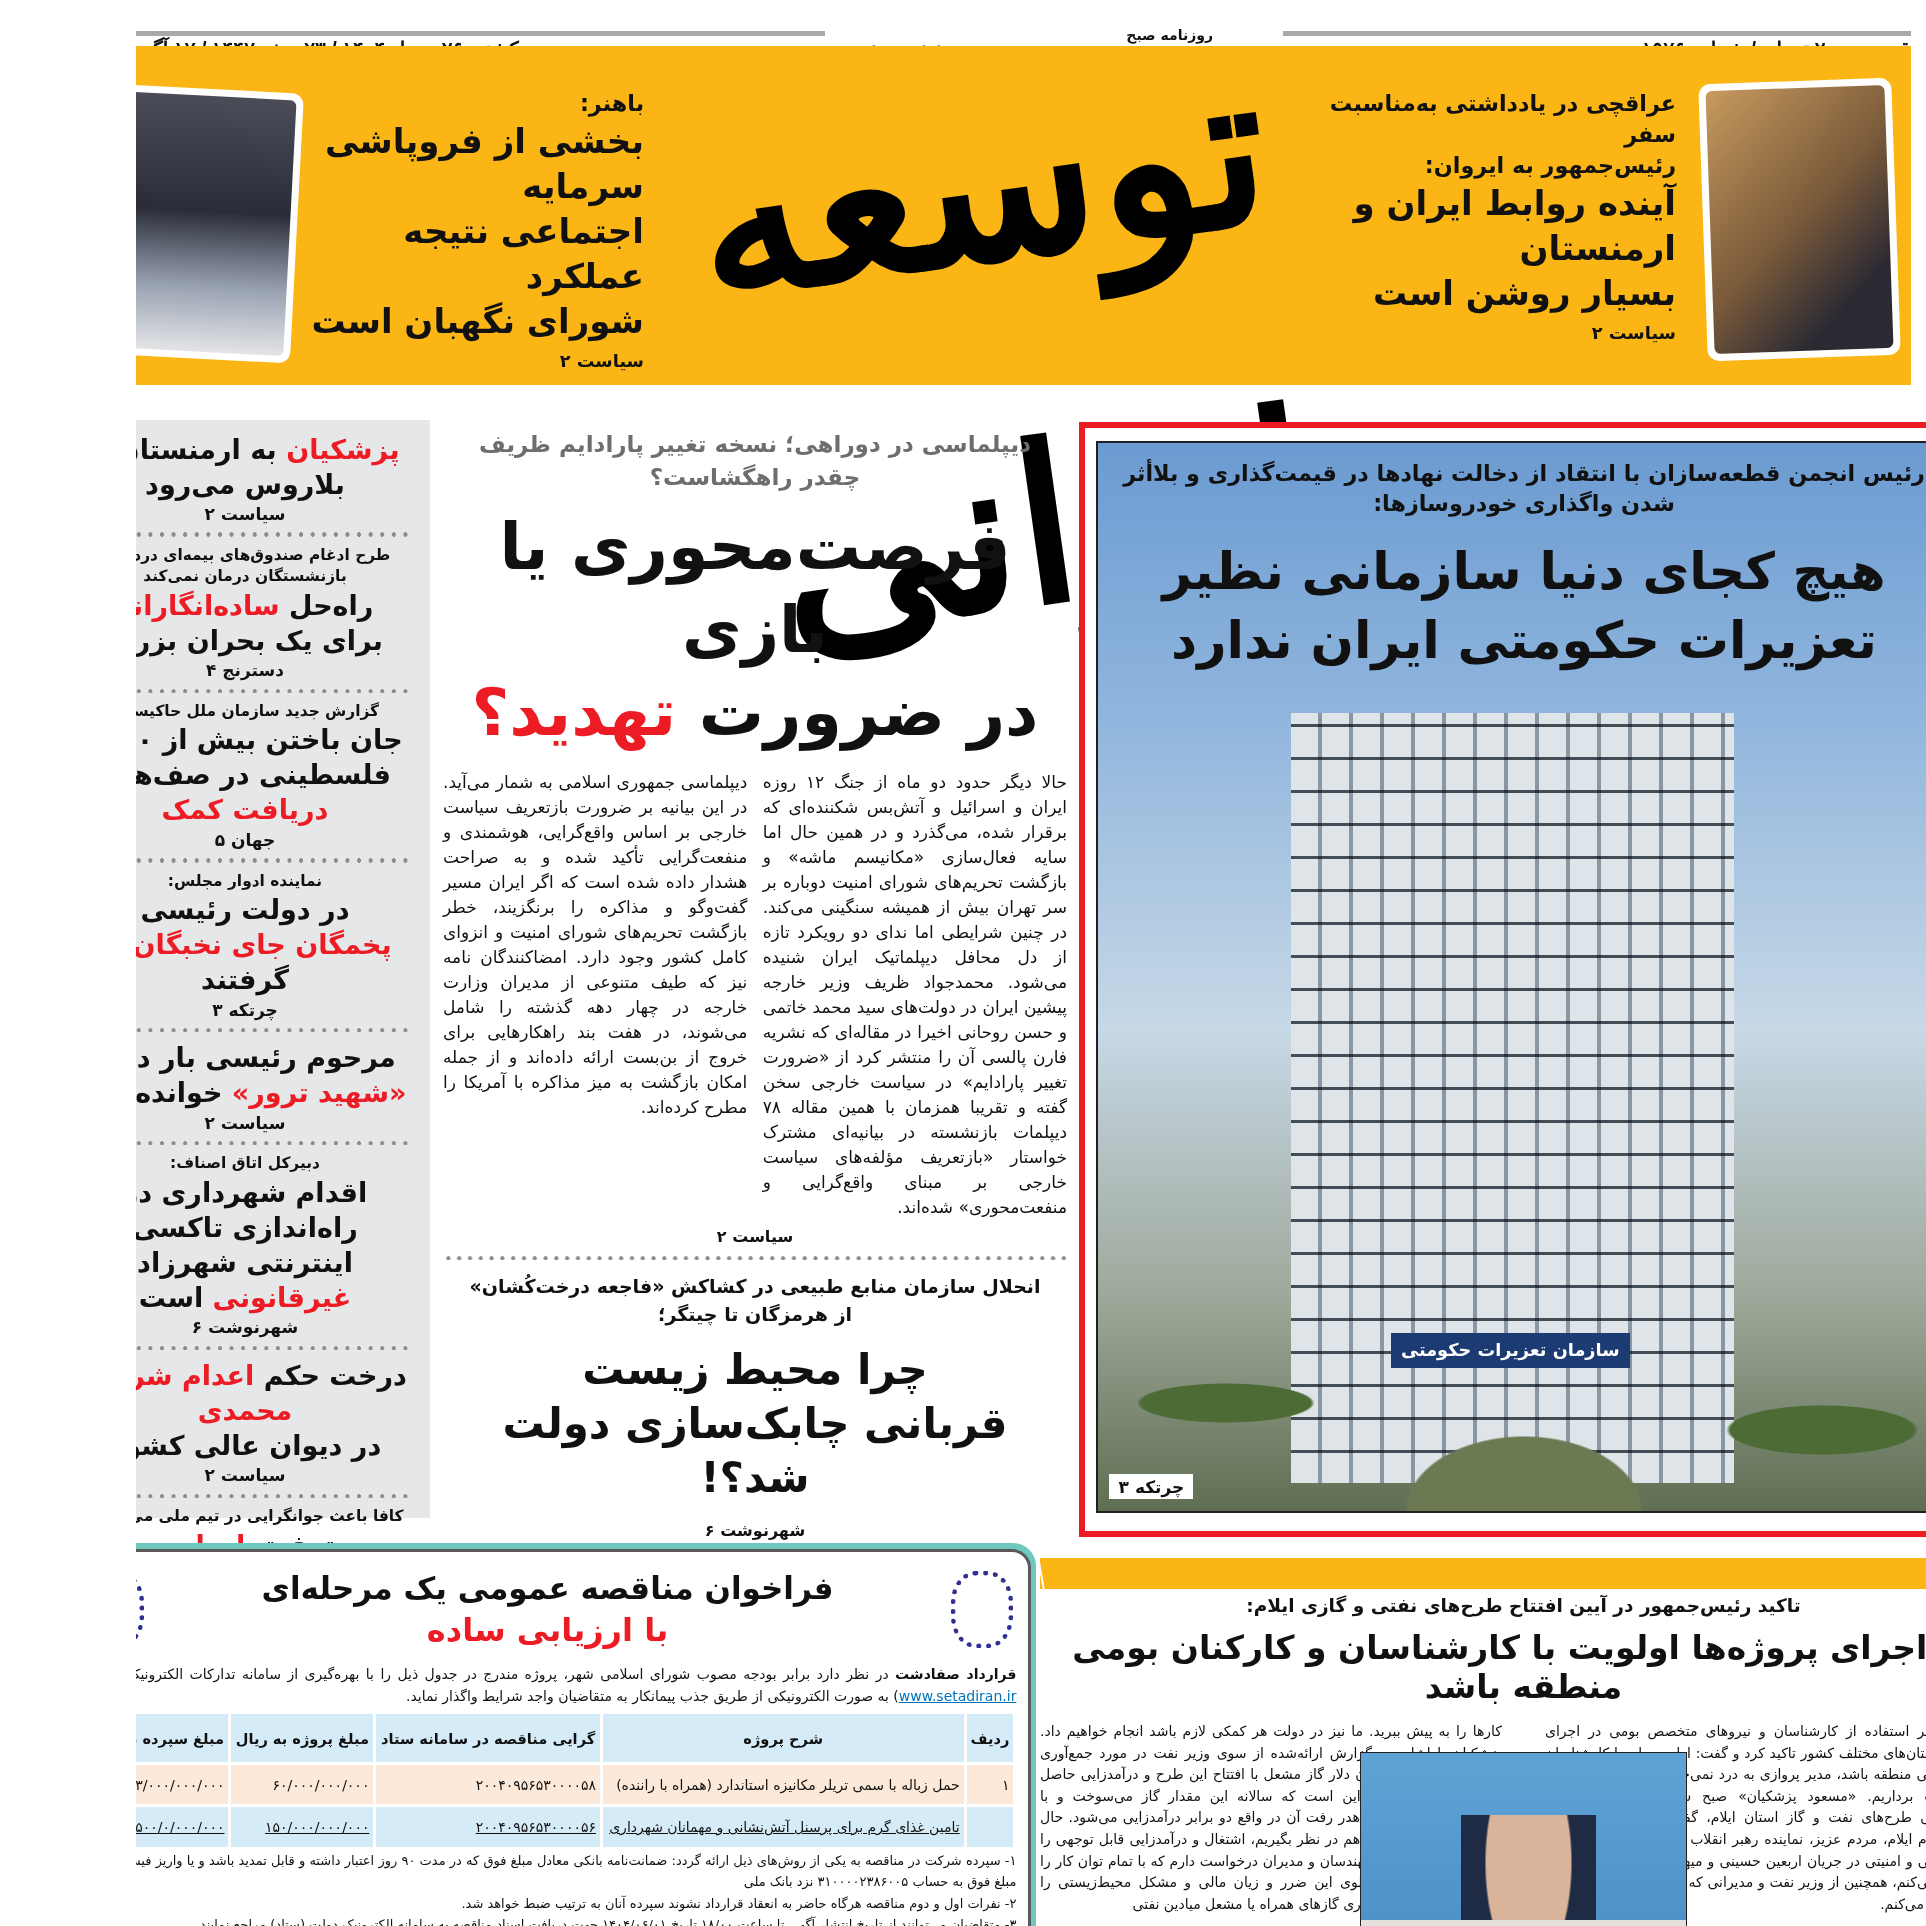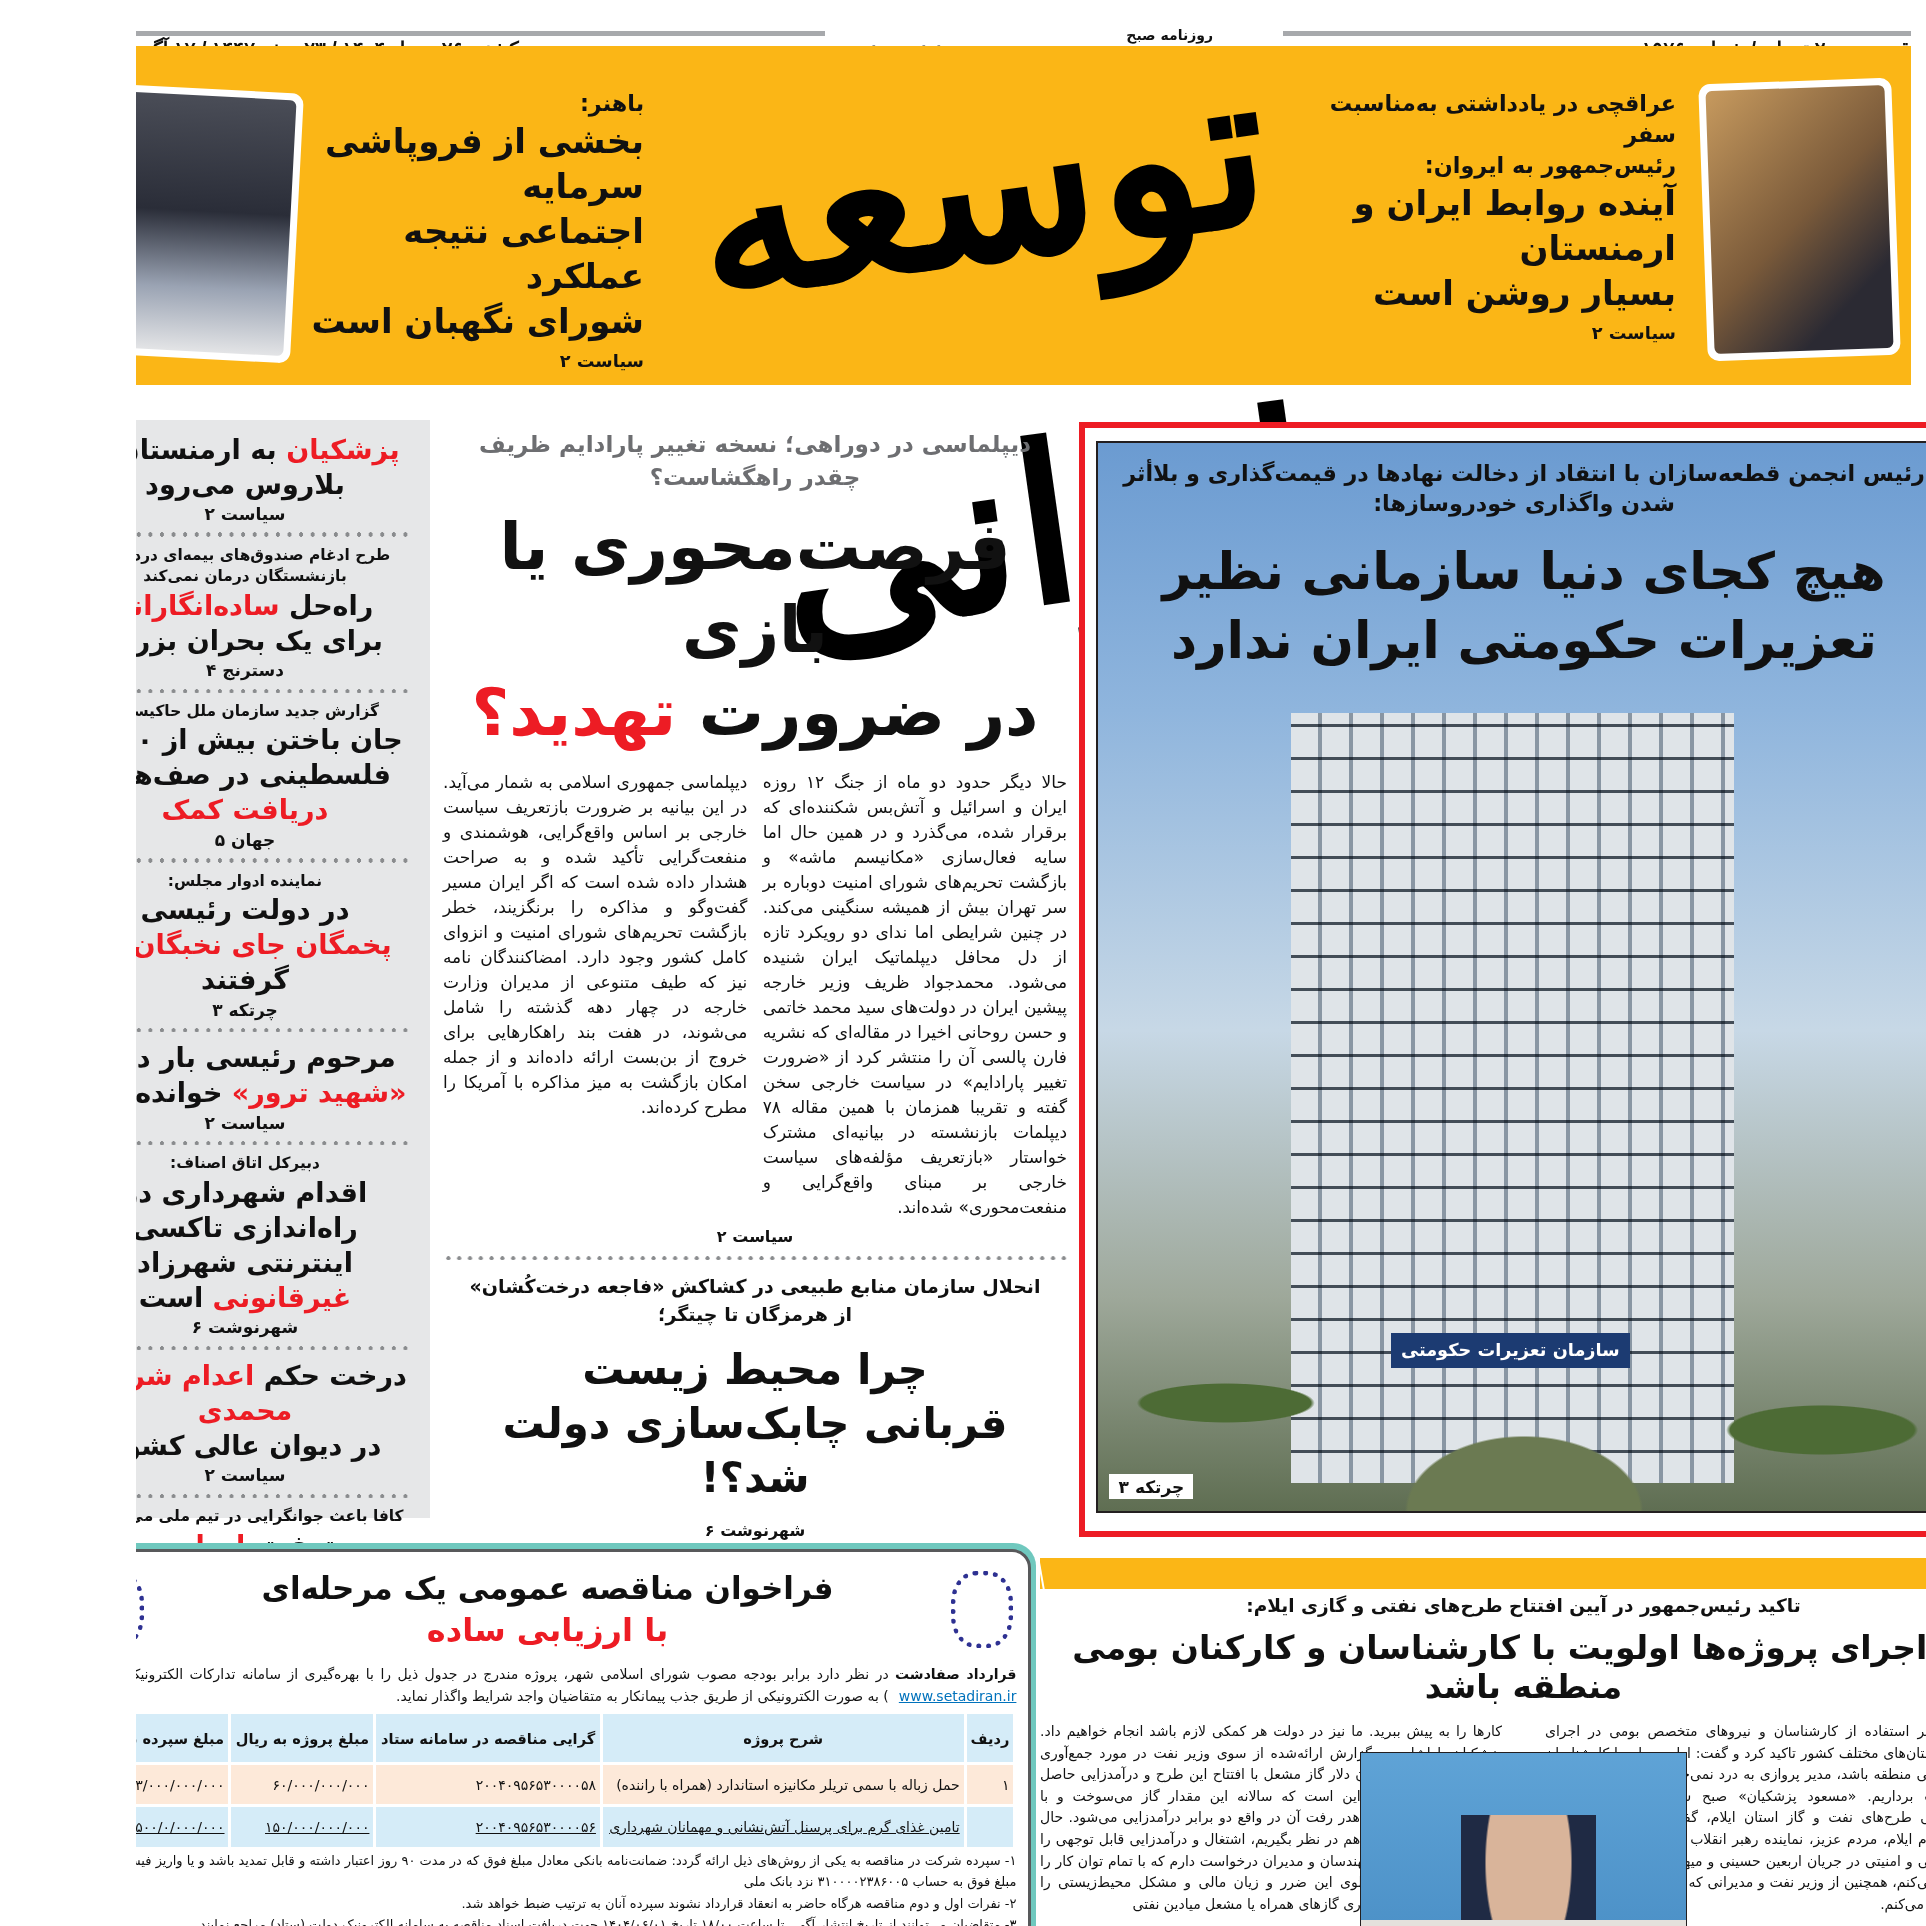--- a/index.html
+++ b/index.html
@@ -68,21 +68,21 @@
   .ad-wrap { position: absolute; border-radius: 23px; }
   .ad-box { position: absolute; background: #fff; border: 3.9px solid #58595b; border-radius: 19px; }
   .ad-title { font-size: 31px; font-weight: bold; text-align: center; line-height: 42px; }
   .ad-sub { font-size: 32px; font-weight: bold; color: #ed1c24; text-align: center; line-height: 42px; }
   .ad-text { font-size: 13px; line-height: 22.3px; text-align: justify; }
   table.ad-table { width: 100%; border-collapse: separate; border-spacing: 3.1px; direction: rtl; }
   table.ad-table th { background: #d5ecf8; font-size: 14.6px; font-weight: bold; padding: 15.4px 3.9px; }
   table.ad-table td { font-size: 14px; padding: 11.6px 3.9px; text-align: right; }
   .row-peach td { background: #fde9d9; }
   .row-blue td { background: #d5ecf8; text-decoration: underline; }
-  .link { color: #0072bc; text-decoration: underline; direction: ltr; display: inline-block; padding-left: 10px; }
+  .link { color: #0072bc; text-decoration: underline; direction: ltr; display: inline-block; }
   .emblem { position: absolute; border-radius: 50%; }
 </style>
 </head>
 <body>
 
 <div class="mast-rule" style="left:58px; width:767px;"></div>
 <div class="mast-rule" style="left:1283px; width:628px;"></div>
 <div class="mast-site">toseeirani.ir</div>
 <div class="mast-meta" style="left:58px;">یکشنبه ۲۶ مرداد ۱۴۰۴ / ۲۳ صفر ۱۴۴۷ / ۱۷ آگوست ۲۰۲۵</div>
 <div class="mast-meta" style="right:152px;">قیمت ۲۰۰۰ تومان / شماره ۱۹۷۶</div>

